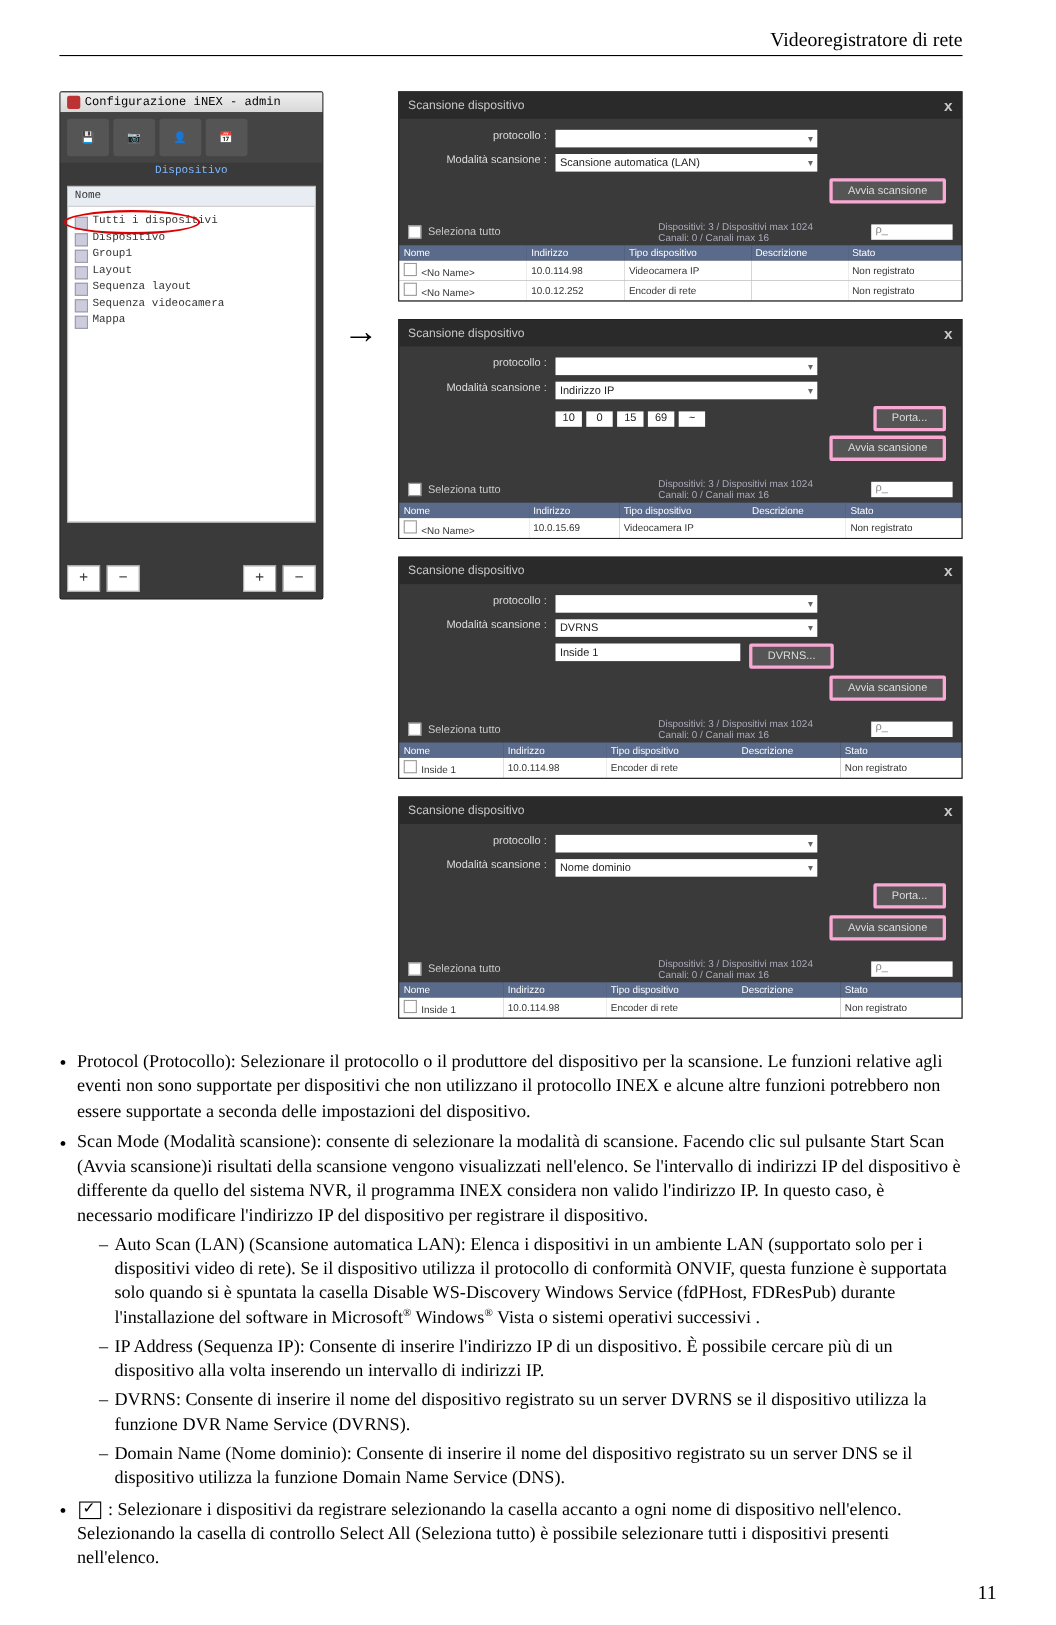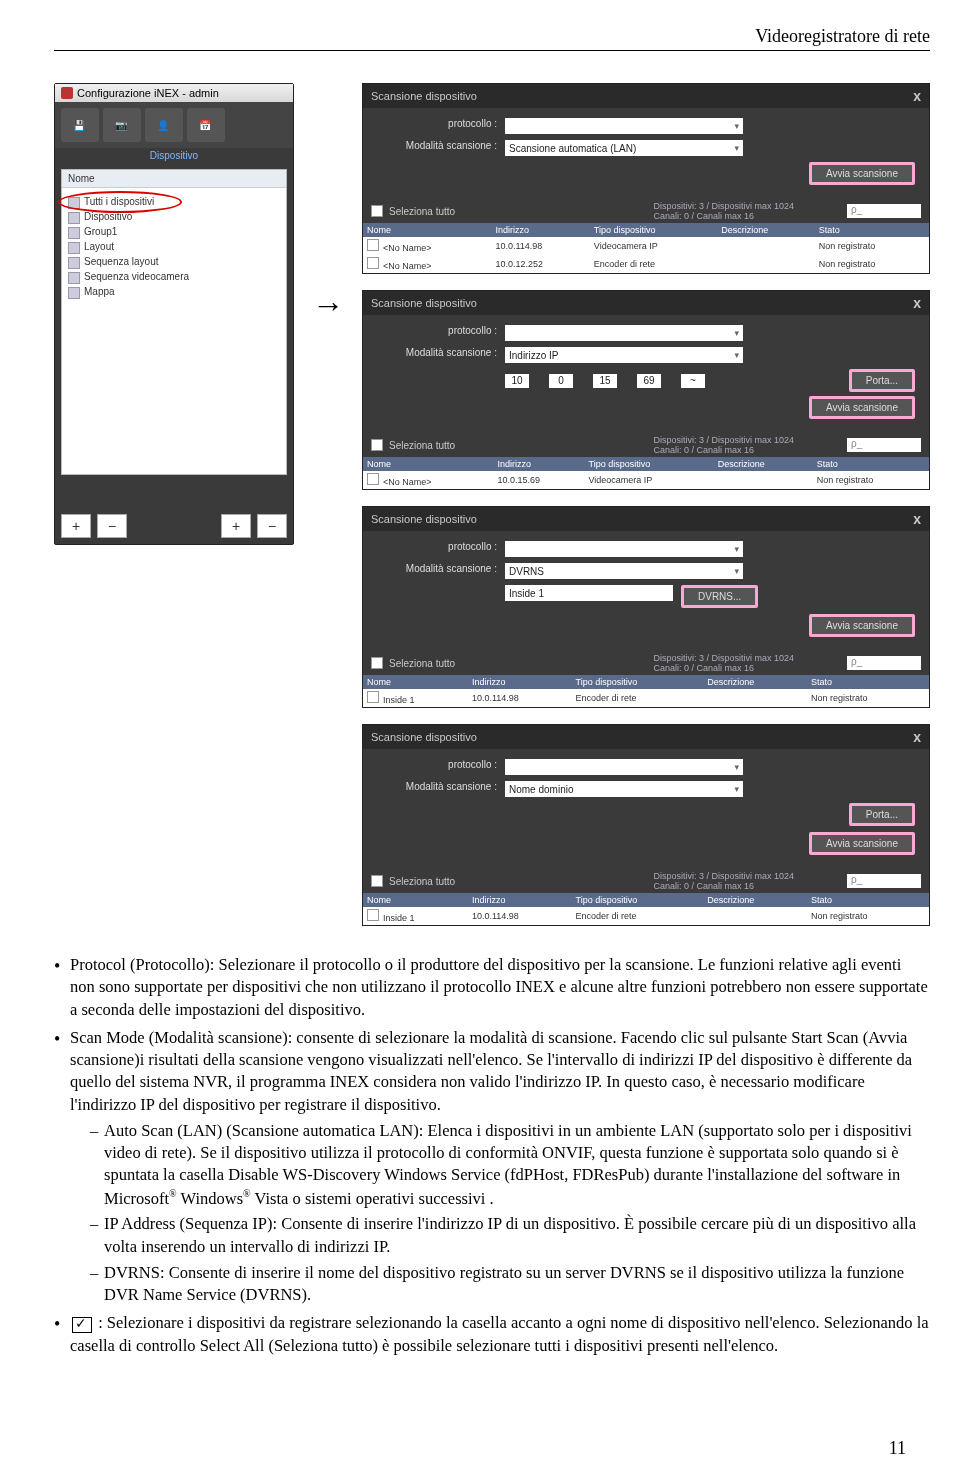--- a/index.html
+++ b/index.html
@@ -2,27 +2,27 @@
 <html><head>
 <meta charset="utf-8">
 <style>
   :root{
     --page-w:960px; --page-h:1477px;
     --dark-bg:#3a3a3a; --darker:#2e2e2e; --panel:#444; --text-gray:#c8c8c8;
     --header-blue:#4a5a7a; --table-hdr:#5a6a8a; --white:#fff; --border:#555;
   }
   html,body{margin:0;padding:0}
   body{font-family:"Times New Roman",serif;background:#fafafa}
-  .page{width:var(--page-w);min-height:var(--page-h);margin:0 auto;background:#fff;position:relative;box-sizing:border-box;padding:26px 30px 32px 54px}
+  .page{width:var(--page-w);min-height:var(--page-h);margin:0 auto;background:#fff;position:relative;box-sizing:border-box;padding:26px 85px 32px 54px}
   .running-head{text-align:right;font-size:18px;border-bottom:1.5px solid #000;padding-bottom:3px;margin-bottom:32px}
   .figs{display:flex;gap:18px;align-items:flex-start;margin-bottom:28px}
   .col-left{flex:0 0 240px}
   .col-right{flex:1;display:flex;flex-direction:column;gap:16px}
   
-  .app-panel{background:var(--dark-bg);border:1px solid #222;border-radius:2px;font-family:Liberation Sans, sans-serif;font-size:10px;color:var(--text-gray);height:460px;position:relative}
+  .app-panel{background:var(--dark-bg);border:1px solid #222;border-radius:2px;font-family:Liberation Mono, monospace;font-size:10px;color:var(--text-gray);height:460px;position:relative}
   .titlebar{background:linear-gradient(#f0f0f0,#d8d8d8);color:#000;font-size:11px;padding:3px 6px;display:flex;align-items:center;gap:4px}
   .titlebar .ticon{width:12px;height:12px;background:#b33;border-radius:2px}
   .toolbar{display:flex;gap:4px;padding:6px;background:#444}
   .tool{width:38px;height:34px;background:#555;border-radius:3px;display:flex;align-items:center;justify-content:center}
   .disp-label{text-align:center;color:#7fb8ff;font-size:10px;padding:2px 0}
   .tree-panel{background:#fff;color:#333;margin:6px;border:1px solid #bbb;height:280px;position:relative;padding-top:24px}
   .tree-panel .thdr{position:absolute;top:0;left:0;right:0;background:#e8edf4;font-size:10px;padding:3px 6px;border-bottom:1px solid #ccc}
   .tree-item{padding:2px 4px 2px 22px;font-size:10px;position:relative}
   .tree-item::before{content:"";position:absolute;left:6px;top:3px;width:10px;height:10px;background:#ccd;border:1px solid #99a}
   .circled{position:relative}
@@ -32,21 +32,21 @@
   .bottom-btns .gap{flex:1}
   
   .dlg{background:var(--dark-bg);border:1px solid #222;font-family:Arial,sans-serif;color:var(--text-gray);font-size:10px}
   .dlg-hdr{background:#2a2a2a;padding:4px 8px;display:flex;justify-content:space-between;align-items:center;font-size:11px}
   .dlg-hdr .x{font-weight:bold;font-size:14px}
   .dlg-body{padding:10px 14px 6px 14px}
   .frow{display:flex;margin-bottom:6px}
   .flabel{width:120px;text-align:right;padding-right:8px;color:#ddd}
   .combo{background:#fff;color:#222;height:16px;flex:0 0 230px;display:flex;align-items:center;justify-content:space-between;padding:0 4px;font-size:10px}
   .combo .arrow{font-size:9px;color:#666}
-  .ip-row{display:flex;gap:20px;align-items:center;margin-left:128px;margin-bottom:4px}
+  .ip-row{display:flex;gap:4px;align-items:center;margin-left:128px;margin-bottom:4px}
   .ip-cell{background:#fff;color:#222;width:24px;height:14px;text-align:center;font-size:10px;line-height:14px}
   .btn{background:#555;border:3px solid #f9a8d4;color:#ddd;padding:3px 14px;font-size:10px;border-radius:2px}
   .scan-btn{margin-left:auto}
   .sel-row{display:flex;align-items:center;gap:6px;padding:4px 8px 2px 8px}
   .chk{width:10px;height:10px;border:1px solid #999;background:#fff}
   .stats{color:#aab;font-size:9px;margin-left:auto;margin-right:47px}
   .search{background:#fff;width:70px;height:14px;font-size:10px;color:#888;padding-left:4px}
   .tbl{width:100%;border-collapse:collapse;font-size:9px}
   .tbl th{background:var(--table-hdr);color:#fff;font-weight:normal;padding:2px 4px;text-align:left}
   .tbl td{background:#fff;color:#333;padding:2px 4px}
@@ -356,20 +356,23 @@
         <ul class="sub">
           <li>
             <span class="ss">Auto Scan (LAN) (Scansione automatica LAN)</span><span>: Elenca i dispositivi in un ambiente LAN (supportato solo per i dispositivi video di rete).  Se il dispositivo utilizza il protocollo di conformità ONVIF, questa funzione è supportata solo quando si è spuntata la casella </span><span class="ss">Disable WS-Discovery Windows Service (fdPHost, FDResPub)</span><span> durante l'installazione del software  in Microsoft</span><span class="sup">®</span><span> Windows</span><span class="sup">®</span><span> Vista o sistemi operativi successivi .</span>
           </li>
           <li>
             <span class="ss">IP Address (Sequenza IP)</span><span>: Consente di inserire l'indirizzo IP di un dispositivo.  È possibile cercare più di un dispositivo alla volta inserendo un intervallo di indirizzi IP.</span>
           </li>
           <li>
             <span class="ss">DVRNS</span><span>: Consente di inserire il nome del dispositivo registrato su un server DVRNS se il dispositivo utilizza la funzione DVR Name Service (DVRNS).</span>
           </li>
+          <li>
+            <span class="ss">Domain Name (Nome dominio)</span><span>: Consente di inserire il nome del dispositivo registrato su un server DNS se il dispositivo utilizza la funzione Domain Name Service (DNS).</span>
+          </li>
         </ul>
       </li>
       <li>
         <span class="chk-inline"></span><span> : Selezionare i dispositivi da registrare selezionando la casella accanto a ogni nome di dispositivo nell'elenco.  Selezionando la casella di controllo </span><span class="ss">Select All (Seleziona tutto)</span><span> è possibile selezionare tutti i dispositivi presenti nell'elenco.</span>
       </li>
     </ul>
   </div>
 
   <div class="page-num">11</div>
 </div>

